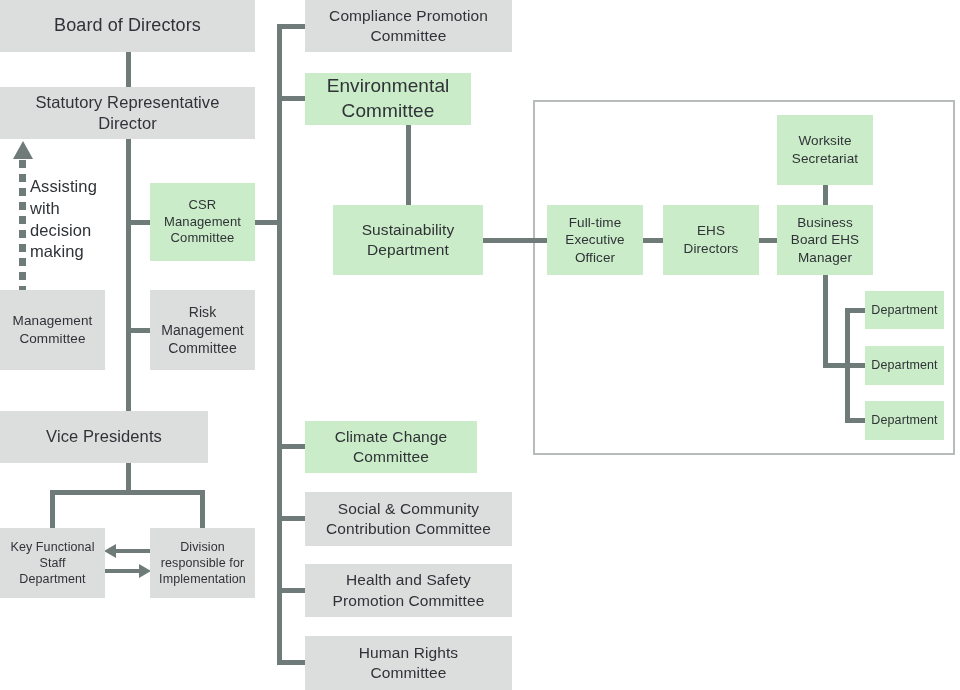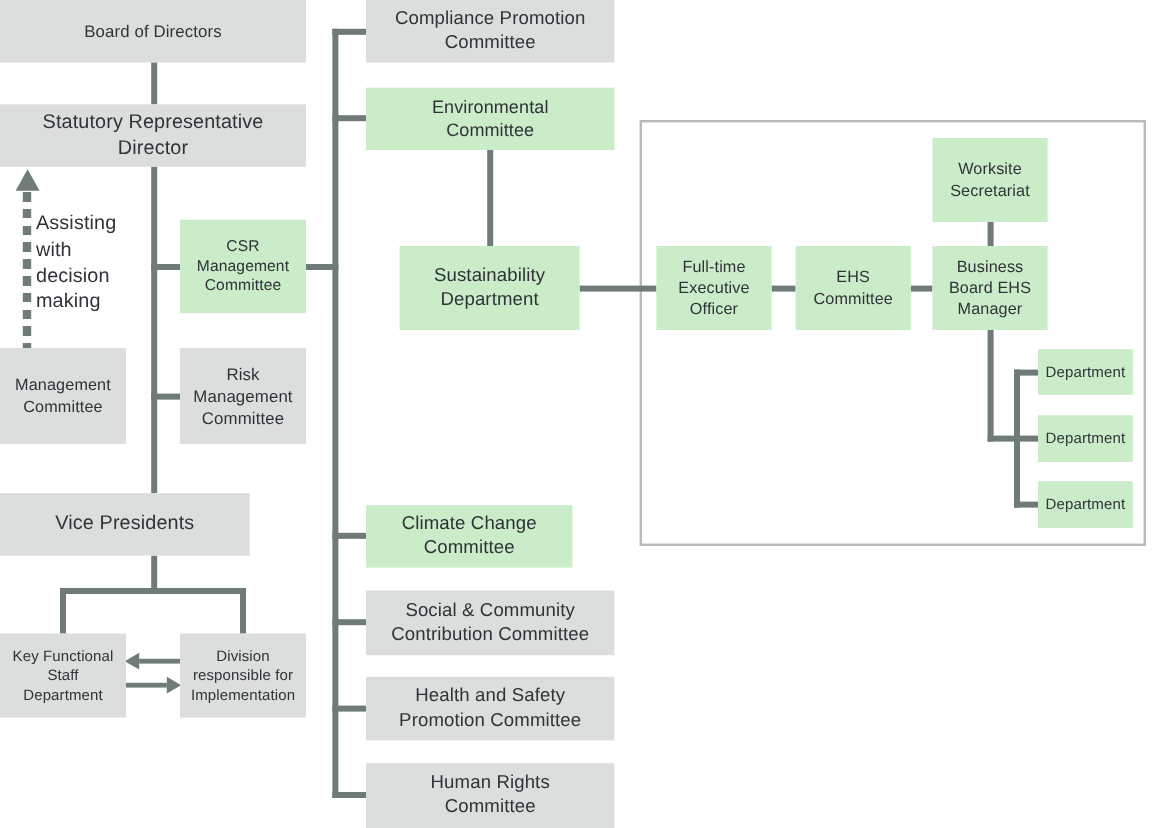--- a/index.html
+++ b/index.html
@@ -67,61 +67,61 @@
   <div class="ln" style="left:105px;top:569px;width:34px;height:4px"></div>
   <div class="tri tri-right" style="left:139px;top:564px"></div>
 
   <div class="dash" style="left:19px;top:160px;height:130px"></div>
   <div class="tri tri-up" style="left:13px;top:141px"></div>
   <div class="note" style="left:30px;top:176px;width:95px;font-size:16.5px">Assisting
 with
 decision
 making</div>
 
-  <div class="box gray" style="left:0;top:0;width:255px;height:52px;font-size:14px">Board of Directors</div>
+  <div class="box gray" style="left:0;top:0;width:255px;height:52px;font-size:18px">Board of Directors</div>
   <div class="box gray" style="left:0;top:87px;width:255px;height:52px;font-size:16.5px">Statutory Representative
 Director</div>
   <div class="box gray" style="left:0;top:290px;width:105px;height:80px;font-size:13.5px">Management
 Committee</div>
   <div class="box green" style="left:150px;top:183px;width:105px;height:78px;font-size:13px">CSR
 Management
 Committee</div>
   <div class="box gray" style="left:150px;top:290px;width:105px;height:80px;font-size:14px">Risk
 Management
 Committee</div>
   <div class="box gray" style="left:0;top:411px;width:208px;height:52px;font-size:16.5px">Vice Presidents</div>
   <div class="box gray" style="left:0;top:528px;width:105px;height:70px;font-size:12.5px">Key Functional
 Staff
 Department</div>
   <div class="box gray" style="left:150px;top:528px;width:105px;height:70px;font-size:12.5px">Division
 responsible for
 Implementation</div>
 
   <div class="box gray" style="left:305px;top:0;width:207px;height:52px;font-size:15.5px">Compliance Promotion
 Committee</div>
-  <div class="box green" style="left:305px;top:73px;width:207px;height:52px;font-size:15px">Environmental
+  <div class="box green" style="left:305px;top:73px;width:166px;height:52px;font-size:19px">Environmental
 Committee</div>
   <div class="box green" style="left:333px;top:205px;width:150px;height:70px;font-size:15.5px">Sustainability
 Department</div>
   <div class="box green" style="left:305px;top:421px;width:172px;height:52px;font-size:15.5px">Climate Change
 Committee</div>
   <div class="box gray" style="left:305px;top:492px;width:207px;height:54px;font-size:15.5px">Social &amp; Community
 Contribution Committee</div>
   <div class="box gray" style="left:305px;top:564px;width:207px;height:53px;font-size:15.5px">Health and Safety
 Promotion Committee</div>
   <div class="box gray" style="left:305px;top:636px;width:207px;height:54px;font-size:15.5px">Human Rights
 Committee</div>
 
   <div class="box green" style="left:547px;top:205px;width:96px;height:70px;font-size:13.5px">Full-time
 Executive
 Officer</div>
   <div class="box green" style="left:777px;top:115px;width:96px;height:70px;font-size:13.5px">Worksite
 Secretariat</div>
   <div class="box green" style="left:663px;top:205px;width:96px;height:70px;font-size:13.5px">EHS
-Committee</div>
+Directors</div>
   <div class="box green" style="left:777px;top:205px;width:96px;height:70px;font-size:13.5px">Business
 Board EHS
 Manager</div>
   <div class="box green" style="left:865px;top:291px;width:79px;height:38px;font-size:12.5px">Department</div>
   <div class="box green" style="left:865px;top:346px;width:79px;height:39px;font-size:12.5px">Department</div>
   <div class="box green" style="left:865px;top:401px;width:79px;height:39px;font-size:12.5px">Department</div>
 
 </div>
 
 </body></html>

